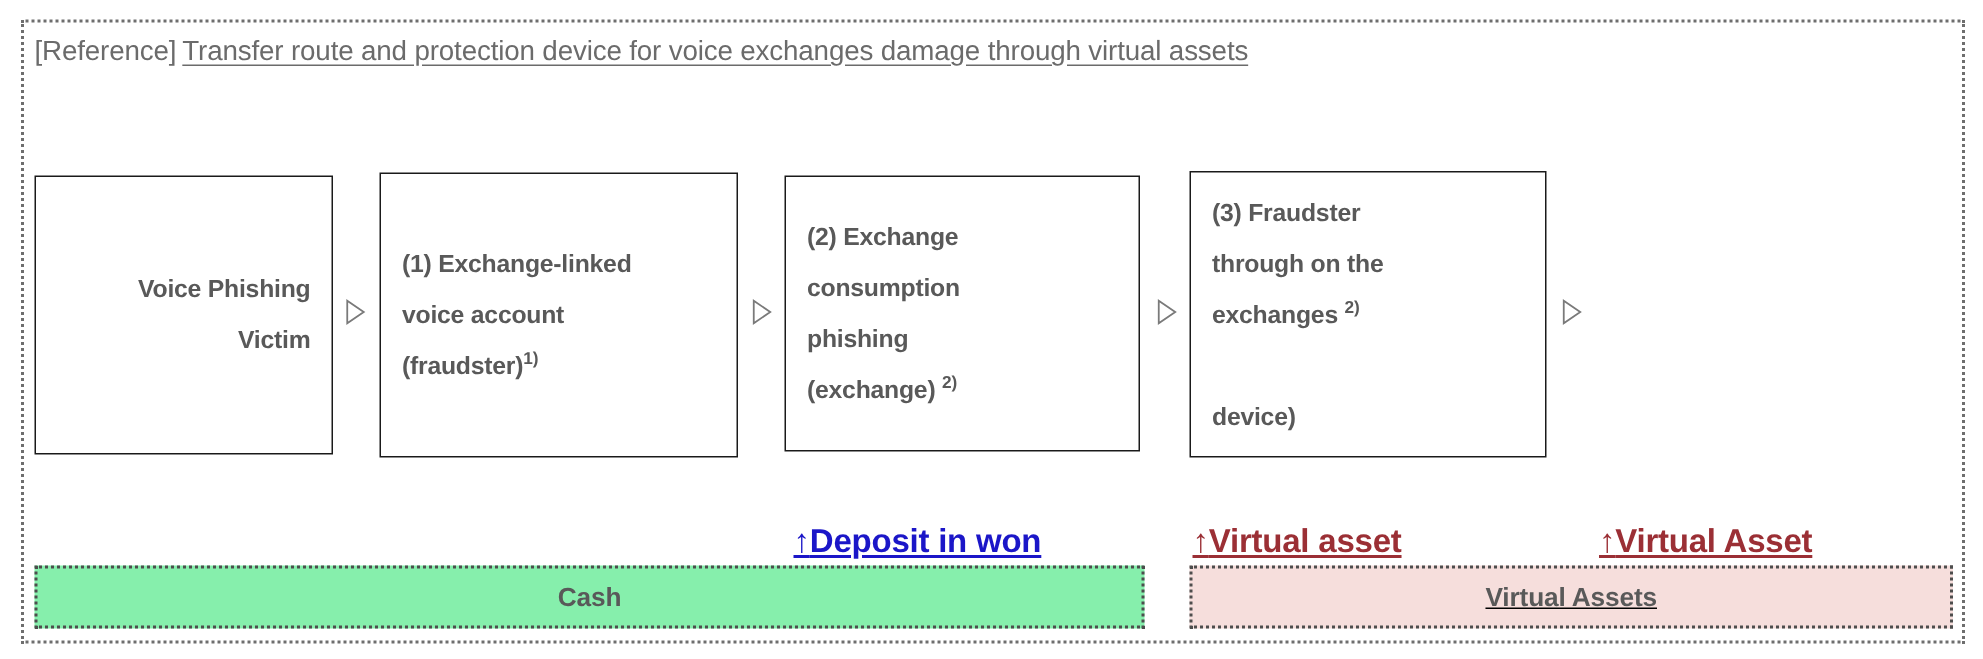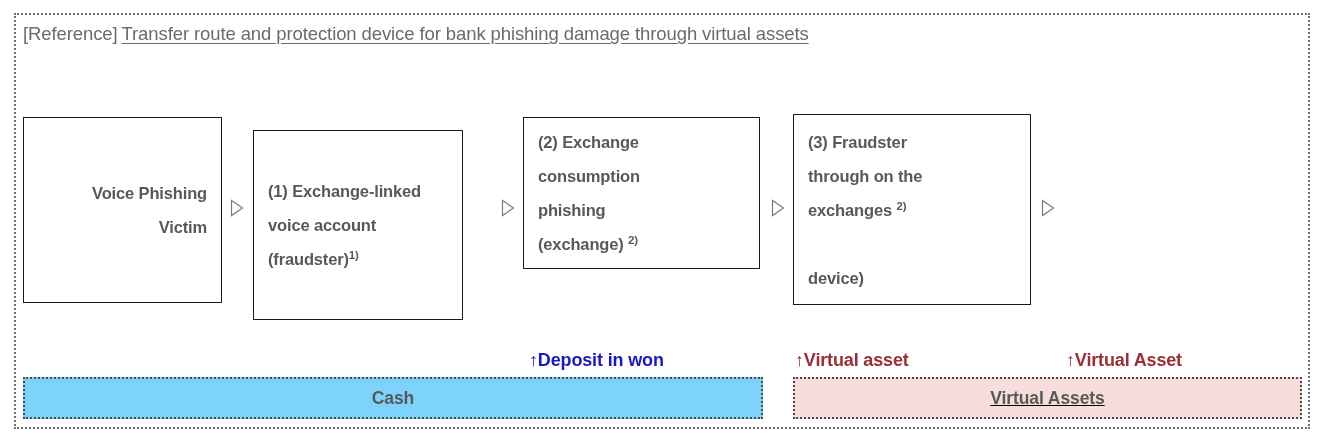--- a/index.html
+++ b/index.html
@@ -77,46 +77,47 @@
     text-align: right;
   }
   .node-text sup {
     font-size: 11.5px;
     vertical-align: super;
     line-height: 0;
   }
 
   
   #node-victim   { left: 23px;   top: 117px; width: 199px; height: 186px; }
-  #node-bank     { left: 253px;  top: 130px; width: 210px; height: 190px; }
-  #node-consume  { left: 523px;  top: 117px; width: 237px; height: 152px; }
+  #node-bank     { left: 253px;  top: 115px; width: 239px; height: 190px; }
+  #node-consume  { left: 523px;  top: 117px; width: 237px; height: 184px; }
   #node-fraud    { left: 793px;  top: 114px; width: 238px; height: 191px; }
   #node-other    { left: 1063px; top: 114px; width: 239px; height: 191px; }
 
   
   .arrow {
     position: absolute;
     width: 14px;
     height: 18px;
     top: 199px;
   }
   .arrow svg { display: block; }
   #arrow-1 { left: 230px; }
   #arrow-2 { left: 501px; }
   #arrow-3 { left: 771px; }
   #arrow-4 { left: 1041px; }
 
   
   .annotation {
     position: absolute;
-    font-size: 18px;
+    font-size: 22px;
     font-weight: bold;
     line-height: 33px;
     letter-spacing: -0.15px;
     white-space: pre-line;
+    text-decoration: underline;
   }
   #ann-deposit    { left: 529px;  top: 311px; color: #1b16c8; }
   #ann-conversion { left: 795px;  top: 311px; color: #9b2f35; }
   #ann-withdrawal { left: 1066px; top: 311px; color: #9b2f35; }
   .annotation .arrow-glyph { font-weight: bold; }
 
   
   .cat-bar {
     position: absolute;
     box-sizing: border-box;
@@ -126,33 +127,33 @@
     justify-content: center;
     height: 42px;
     top: 377px;
   }
   .cat-bar .cat-label {
     font-size: 17.5px;
     font-weight: bold;
     color: #595959;
     letter-spacing: -0.1px;
   }
-  #bar-cash    { left: 23px;  width: 740px; background: #7dd3fc; }
+  #bar-cash    { left: 23px;  width: 740px; background: #86efac; }
   #bar-virtual { left: 793px; width: 509px; background: #f6dedc; text-decoration: underline; }
 </style>
 </head>
 <body>
 
 <div id="figure">
 
   <div class="outer-frame"></div>
 
   <div class="title-row">
     <span class="title-prefix">[Reference]</span>
-    <span class="title-main">Transfer route and protection device for bank phishing damage through virtual assets</span>
+    <span class="title-main">Transfer route and protection device for voice exchanges damage through virtual assets</span>
   </div>
 
   <div class="node center" id="node-victim">
     <div class="node-text">
       <span style="white-space:pre-line">Voice Phishing
 Victim</span>
     </div>
   </div>
 
   <div class="node" id="node-bank">

